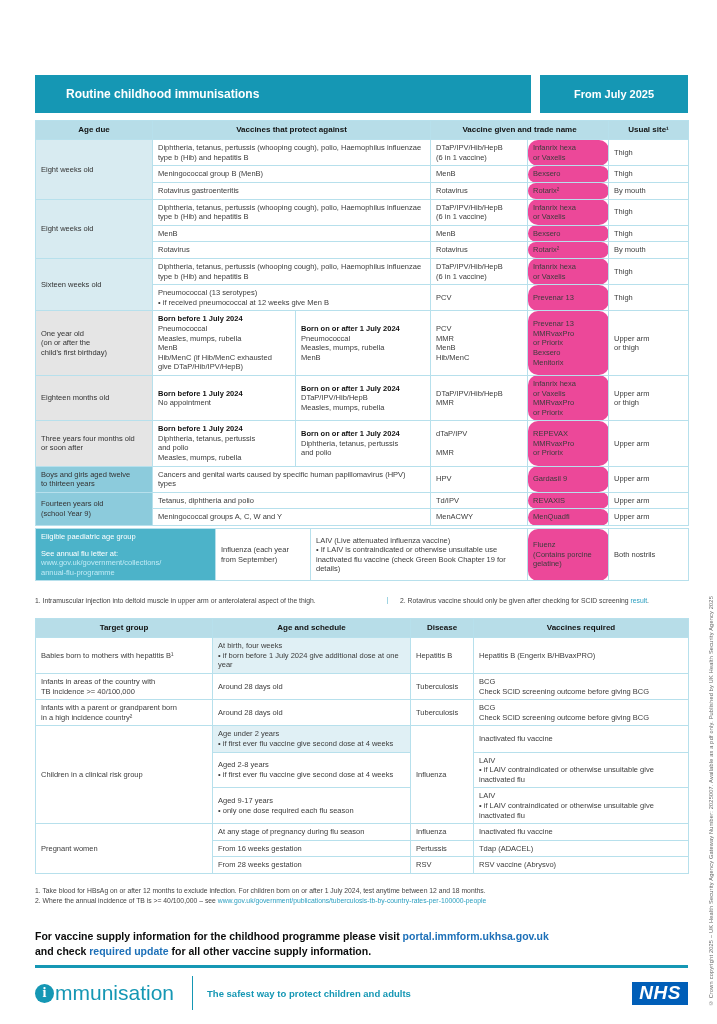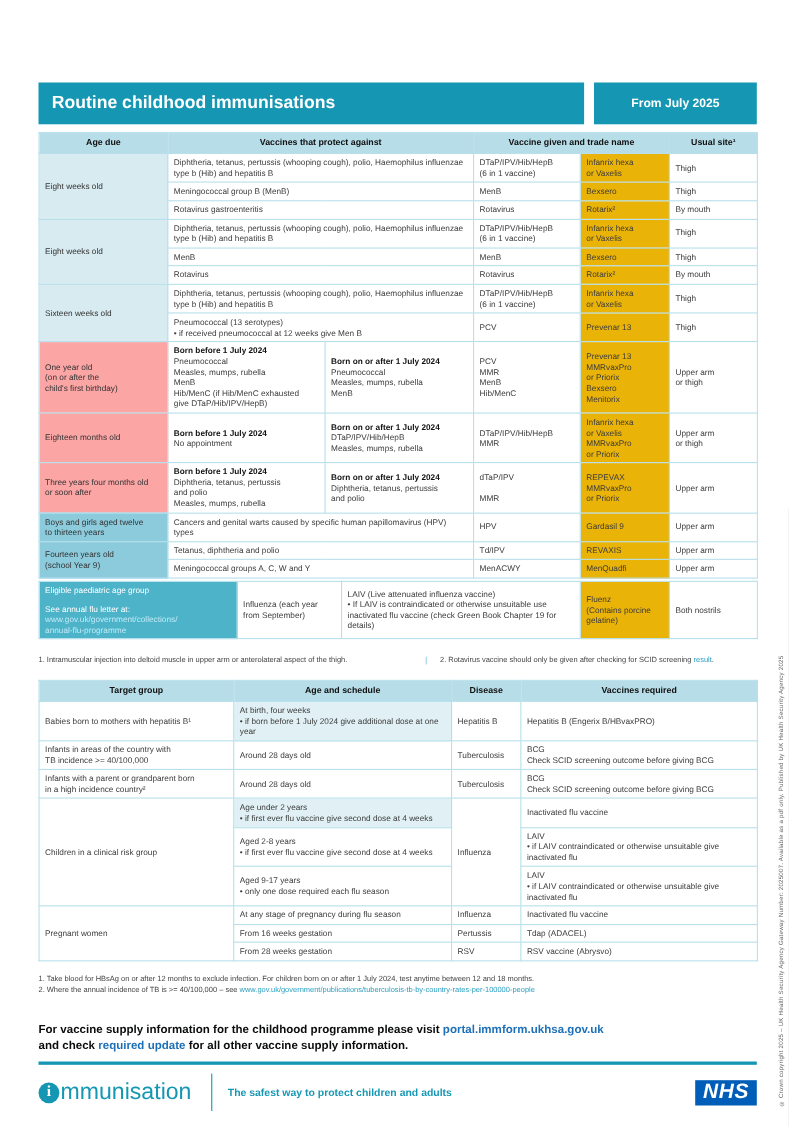--- a/index.html
+++ b/index.html
@@ -4,34 +4,34 @@
 <style>
   html,body{margin:0;padding:0;background:#e8e8e8;}
   .page{position:relative;width:717px;height:1024px;background:#ffffff;overflow:hidden;
         font-family:"Liberation Sans",sans-serif;color:#3c3c3c;margin:0 auto;}
   
   .logo-row{position:absolute;top:27px;left:36px;display:flex;align-items:center;gap:8px;}
   .logo-bar{width:3px;height:36px;background:#1597b4;}
   .crest svg{display:block;}
   .logo-text{font-size:17.5px;color:#0b0c0c;letter-spacing:.1px;}
   .banner-row{position:absolute;top:75px;left:35px;right:29px;display:flex;gap:9px;}
-  .banner{flex:1;background:#1597b4;color:#fff;font-weight:bold;font-size:16px;
-          display:flex;align-items:center;padding-left:12px;height:38px;}
+  .banner{flex:1;background:#1597b4;color:#fff;font-weight:bold;font-size:12px;
+          display:flex;align-items:center;padding-left:31px;height:38px;}
   .date-badge{width:148px;background:#1597b4;color:#fff;font-weight:bold;font-size:11px;
           display:flex;align-items:center;justify-content:center;height:38px;}
   
   .tbl{border-collapse:collapse;width:653px;table-layout:fixed;padding-left:28px;}
   .tbl td,.tbl th{border:1px solid #b7e0ec;font-size:7.5px;line-height:1.28;
           padding:3px 5px;vertical-align:middle;}
   .tbl th{background:#b7dde8;color:#111;font-weight:bold;font-size:8px;text-align:center;padding:4px 3px;}
   .pre{white-space:pre-line;}
-  .tint{background:#eab308;}
+  .tint{background:#ec4899;border-radius:10px;}
   .age{padding-left:6px;color:#333;}
   .a-light{background:#d8ebf1;}
-  .a-med{background:#fca5a5;}
+  .a-med{background:#e5e5e5;}
   .a-dark{background:#8ccbdc;}
   .top{vertical-align:top;}
   .bold{font-weight:bold;color:#111;}
   .main-wrap{position:absolute;top:120px;left:35px;}
   
   .flu-wrap{position:absolute;top:528px;left:35px;}
   .flu-box{background:#4cb3c9;color:#fff;vertical-align:top;}
   .flu-box .lnk{color:#bfeaf5;}
   
   .notes-row{position:absolute;top:597px;left:35px;width:653px;display:flex;font-size:6.8px;color:#444;}

